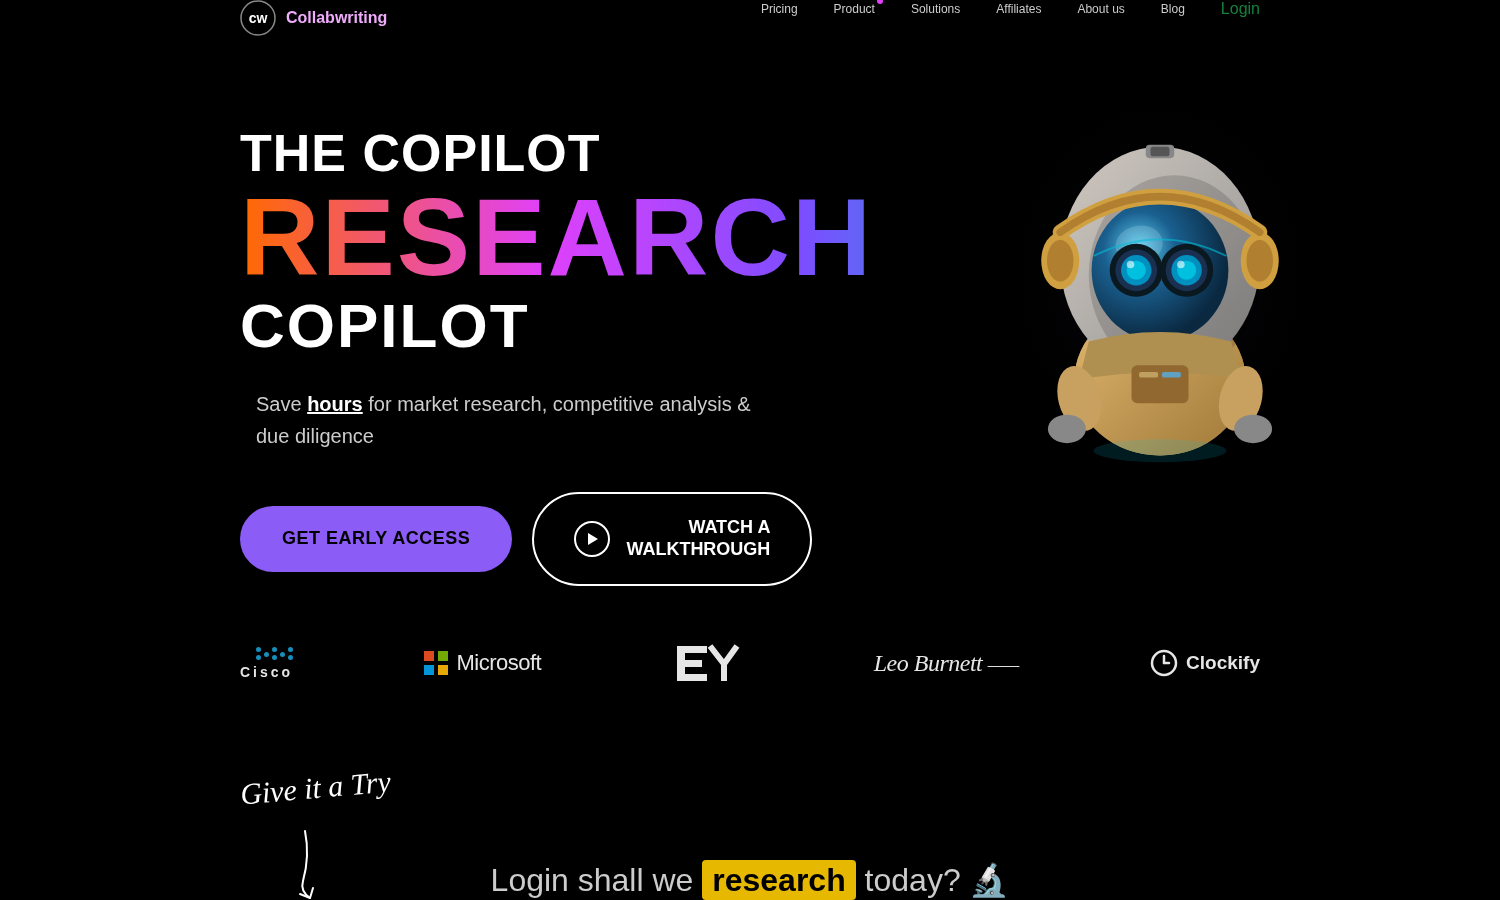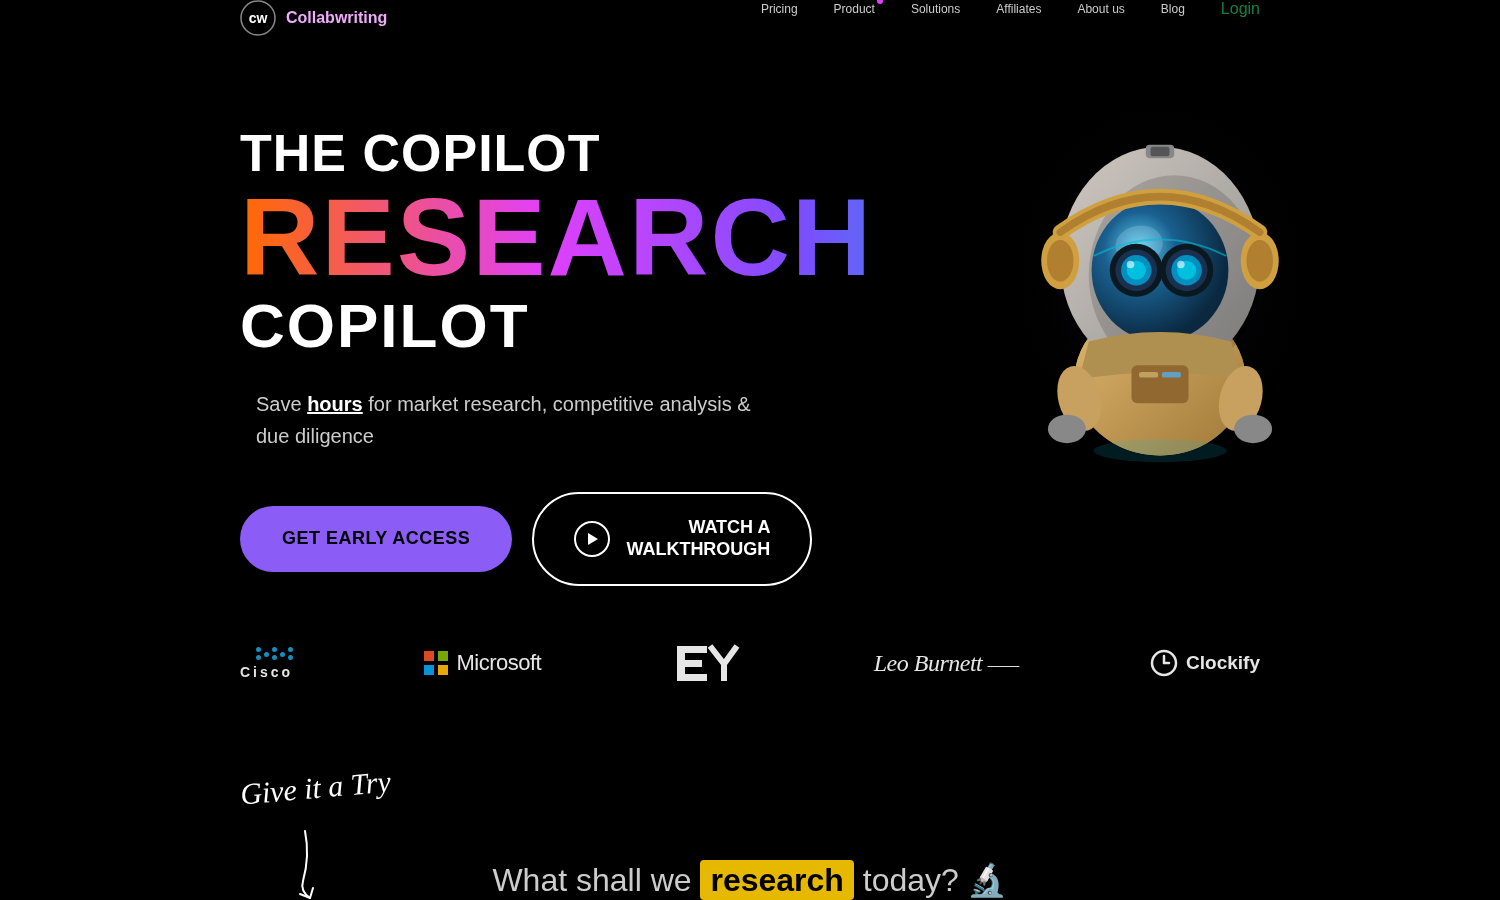--- a/index.html
+++ b/index.html
@@ -471,15 +471,15 @@
 
 <section class="bottom-section">
   <div class="give-it-try">Give it a Try</div>
 
   <svg class="arrow-scribble" viewBox="0 0 60 80">
     <path d="M 10 5 Q 15 30 8 55 Q 5 65 15 72" stroke="#fff" stroke-width="2" fill="none" stroke-linecap="round"></path>
     <path d="M 5 68 L 15 72 L 18 62" stroke="#fff" stroke-width="2" fill="none" stroke-linecap="round" stroke-linejoin="round"></path>
   </svg>
 
   <p class="bottom-text">
-    <span>What shall we </span><span class="research-highlight">research</span><span> today? 🔬</span>
+    <span>Login shall we </span><span class="research-highlight">research</span><span> today? 🔬</span>
   </p>
 </section>
 
 </body></html>

